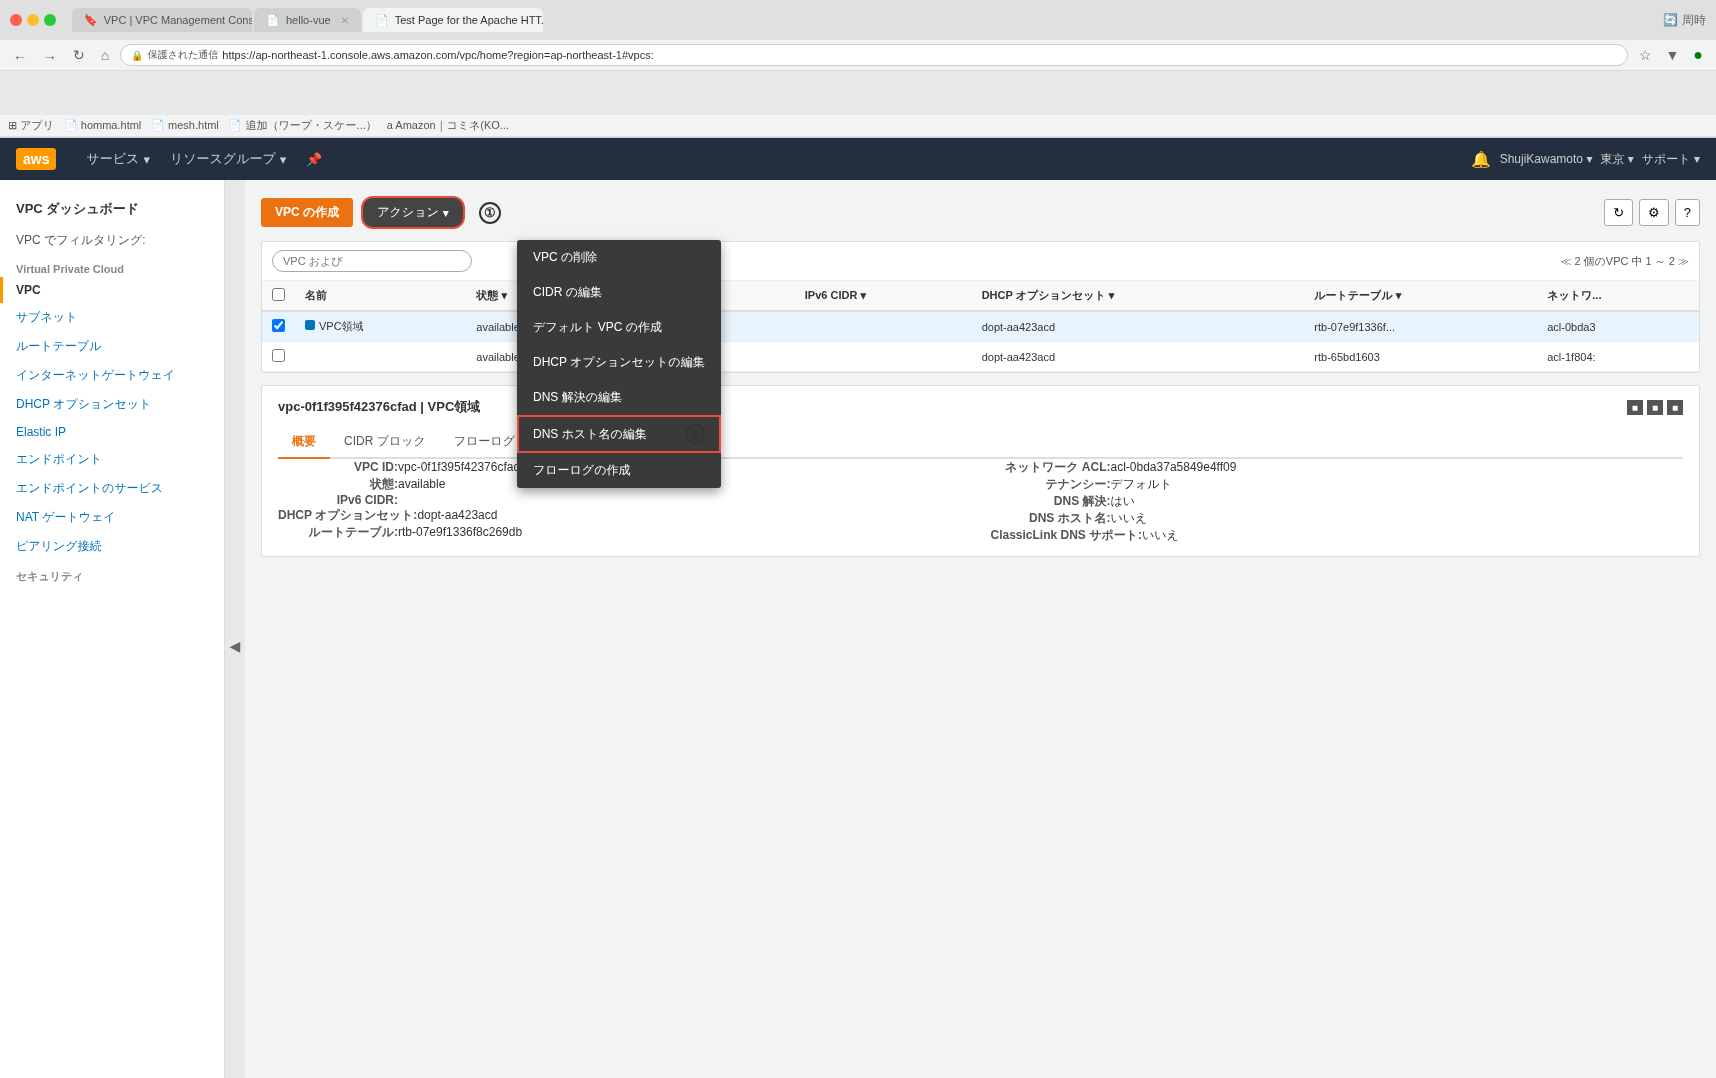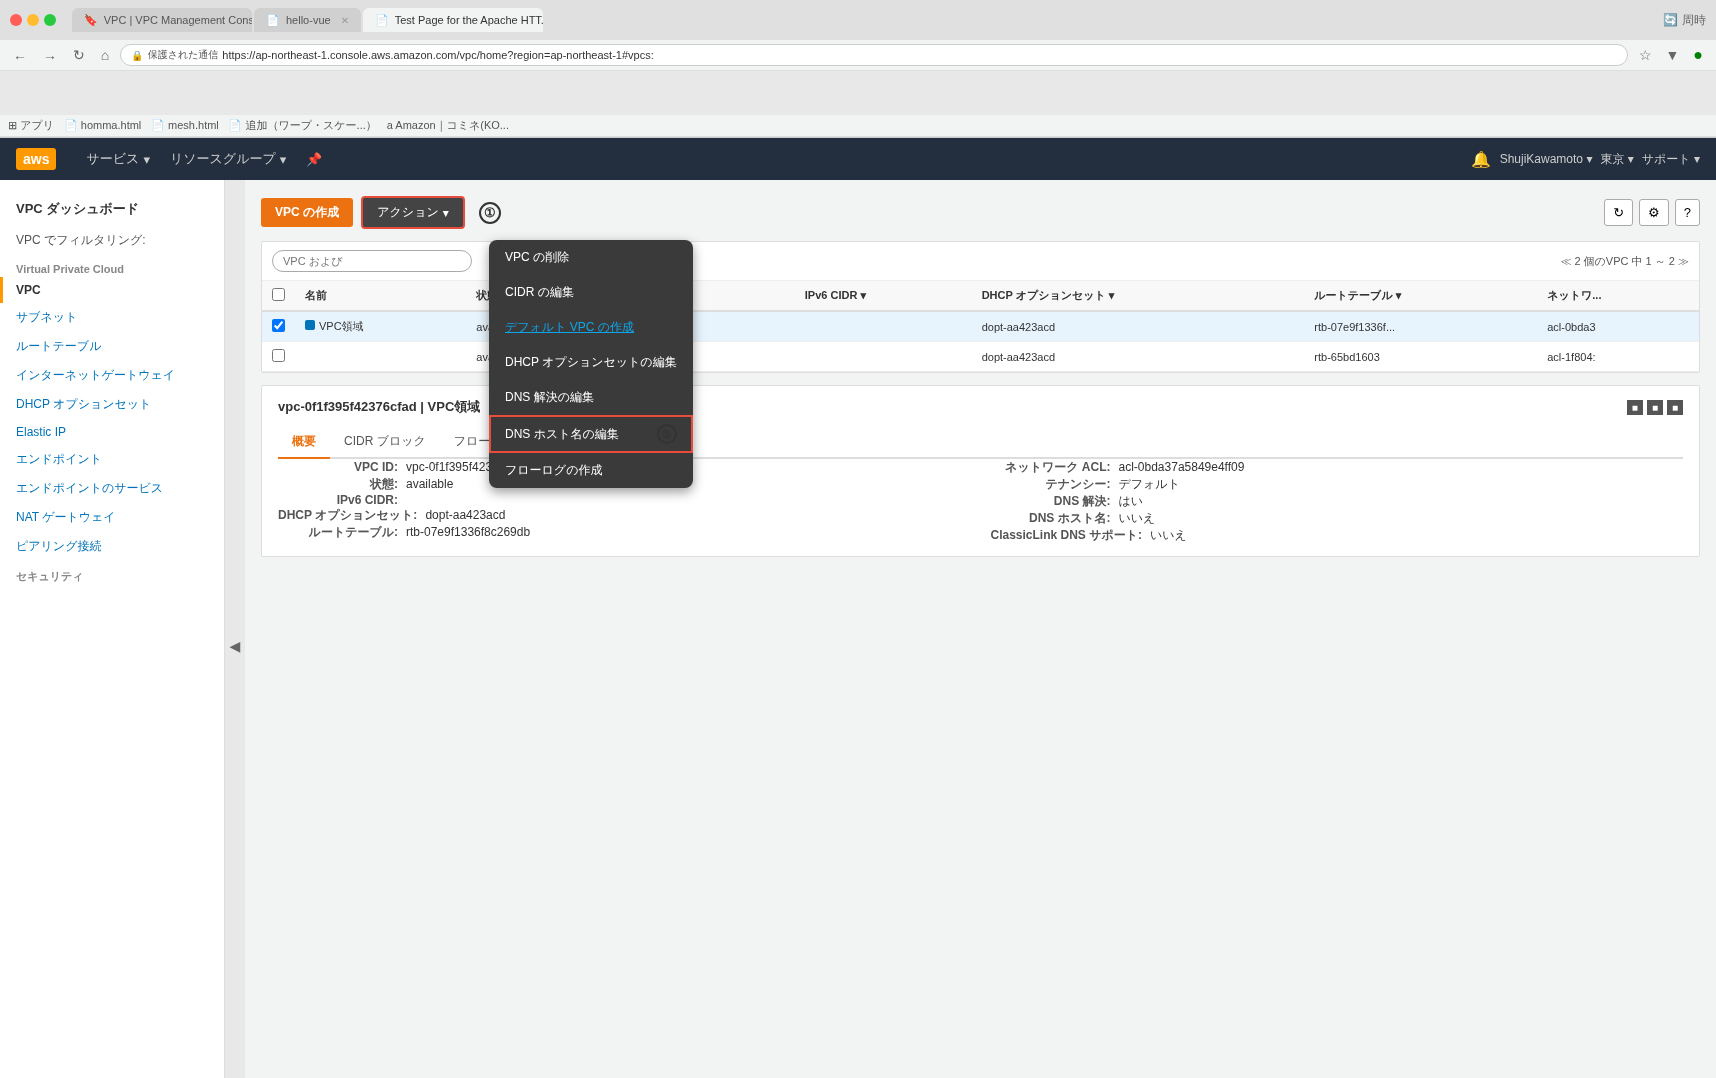--- a/index.html
+++ b/index.html
@@ -52,29 +52,29 @@
     .sidebar-item { padding: 6px 16px; font-size: 12px; color: #0073bb; cursor: pointer; display: flex; align-items: center; }
     .sidebar-item.active { border-left: 3px solid #ff9900; color: #333; font-weight: bold; padding-left: 13px; }
     .sidebar-collapse-btn { width: 20px; background: #e8e8e8; border: none; cursor: pointer; display: flex; align-items: center; justify-content: center; color: #666; font-size: 14px; }
 
     
     .content-area { flex: 1; overflow: auto; padding: 16px; position: relative; }
 
     
     .toolbar { display: flex; align-items: center; gap: 8px; margin-bottom: 12px; }
     .btn-primary { background: #ec7211; color: white; border: none; border-radius: 3px; padding: 6px 14px; font-size: 12px; cursor: pointer; font-weight: bold; }
-    .btn-actions { background: #444; color: white; border: 1px solid #666; border-radius: 4px; padding: 6px 14px; font-size: 12px; cursor: pointer; display: flex; align-items: center; gap: 4px; border: 2px solid #e74c3c; }
+    .btn-actions { background: #444; color: white; border: 1px solid #666; border-radius: 12px; padding: 6px 14px; font-size: 12px; cursor: pointer; display: flex; align-items: center; gap: 4px; border: 2px solid #e74c3c; }
     .circle-num { display: inline-flex; align-items: center; justify-content: center; width: 22px; height: 22px; border-radius: 50%; border: 2px solid #333; font-size: 13px; font-weight: bold; color: #333; margin-left: 6px; }
     .toolbar-right { margin-left: auto; display: flex; gap: 6px; }
     .icon-btn { background: white; border: 1px solid #aaa; border-radius: 3px; padding: 5px 8px; cursor: pointer; font-size: 13px; }
 
     
-    .dropdown-menu { position: absolute; top: 60px; left: 244px; background: #3a3a3a; color: white; border-radius: 8px; min-width: 200px; z-index: 100; box-shadow: 0 4px 12px rgba(0,0,0,0.4); }
+    .dropdown-menu { position: absolute; top: 60px; left: 272px; background: #3a3a3a; color: white; border-radius: 3px; min-width: 200px; z-index: 100; box-shadow: 0 4px 12px rgba(0,0,0,0.4); }
     .dropdown-item { padding: 9px 16px; font-size: 12px; cursor: pointer; color: white; }
-    .dropdown-item.disabled { color: #0ea5e9; cursor: default; text-decoration: underline; }
+    .dropdown-item.disabled { color: #ffffff; cursor: default; }
     .dropdown-item.highlighted { border: 2px solid #e74c3c; padding: 7px 14px; }
 
     
     .table-wrapper { background: white; border: 1px solid #ddd; border-radius: 2px; margin-bottom: 12px; }
     .table-toolbar { padding: 8px 10px; display: flex; align-items: center; gap: 8px; border-bottom: 1px solid #eee; }
     .search-input { border: 1px solid #aaa; border-radius: 12px; padding: 4px 10px; font-size: 11px; width: 200px; }
     .pagination-info { margin-left: auto; font-size: 11px; color: #555; }
     .table { width: 100%; border-collapse: collapse; font-size: 11px; }
     .table th { background: #f8f8f8; border-bottom: 2px solid #ddd; padding: 7px 10px; text-align: left; font-size: 11px; color: #333; white-space: nowrap; }
     .table td { padding: 7px 10px; border-bottom: 1px solid #eee; color: #333; white-space: nowrap; }
@@ -84,21 +84,21 @@
     .link-text { color: #0073bb; cursor: pointer; }
     .blue-dot { display: inline-block; width: 10px; height: 10px; background: #0073bb; border-radius: 2px; margin-right: 4px; }
 
     
     .detail-panel { background: white; border: 1px solid #ddd; border-radius: 2px; padding: 12px 16px; }
     .detail-header { font-size: 13px; color: #333; font-weight: bold; margin-bottom: 10px; display: flex; align-items: center; justify-content: space-between; }
     .detail-tabs { display: flex; border-bottom: 2px solid #ddd; }
     .detail-tab { padding: 7px 14px; font-size: 12px; cursor: pointer; color: #555; }
     .detail-tab.active { border-bottom: 2px solid #ec7211; color: #ec7211; margin-bottom: -2px; font-weight: bold; }
     .detail-grid { display: grid; grid-template-columns: 1fr 1fr; gap: 6px 20px; font-size: 12px; }
-    .detail-row { display: flex; gap: 8px; align-items: baseline; }
+    .detail-row { display: flex; gap: 0; align-items: baseline; }
     .detail-label { color: #555; font-weight: bold; min-width: 120px; text-align: right; white-space: nowrap; }
     .detail-value { color: #333; }
     .detail-icons { display: flex; gap: 4px; }
     .detail-icon-btn { background: #555; color: white; border: none; cursor: pointer; padding: 2px 5px; font-size: 10px; }
 
     
     .page-footer { background: #232f3e; color: #aaa; font-size: 11px; padding: 8px 16px; display: flex; align-items: center; gap: 16px; }
     .footer-center { flex: 1; text-align: center; }
     .footer-right { display: flex; gap: 12px; }
     .footer-link { color: #aaa; cursor: pointer; }

